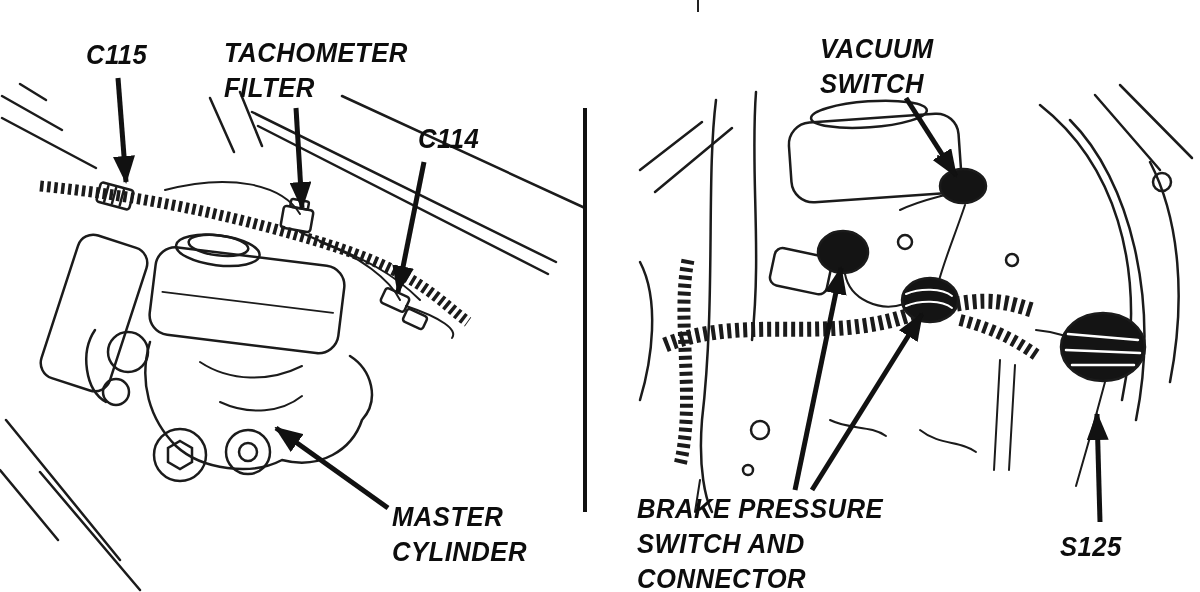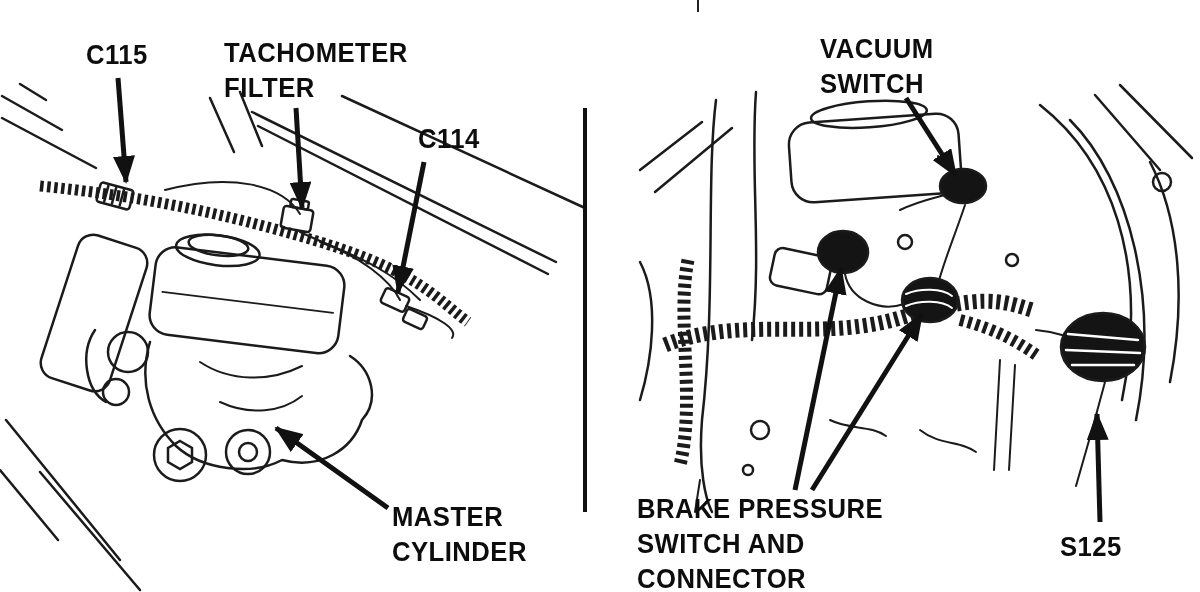--- a/index.html
+++ b/index.html
@@ -4,20 +4,21 @@
 <style>
   * { box-sizing: border-box; }
   html, body { margin: 0; padding: 0; background: #ffffff; }
   #canvas {
     position: relative;
     width: 1200px;
     height: 592px;
     background: #ffffff;
     overflow: hidden;
     font-family: "Liberation Sans", sans-serif;
+    font-style: italic;
   }
   svg.artwork { position: absolute; left: 0; top: 0; }
   .callout {
     position: absolute;
     font-weight: bold;
     font-size: 27px;
     line-height: 35px;
     letter-spacing: 0.5px;
     color: #0d0d0d;
     white-space: pre-line;

